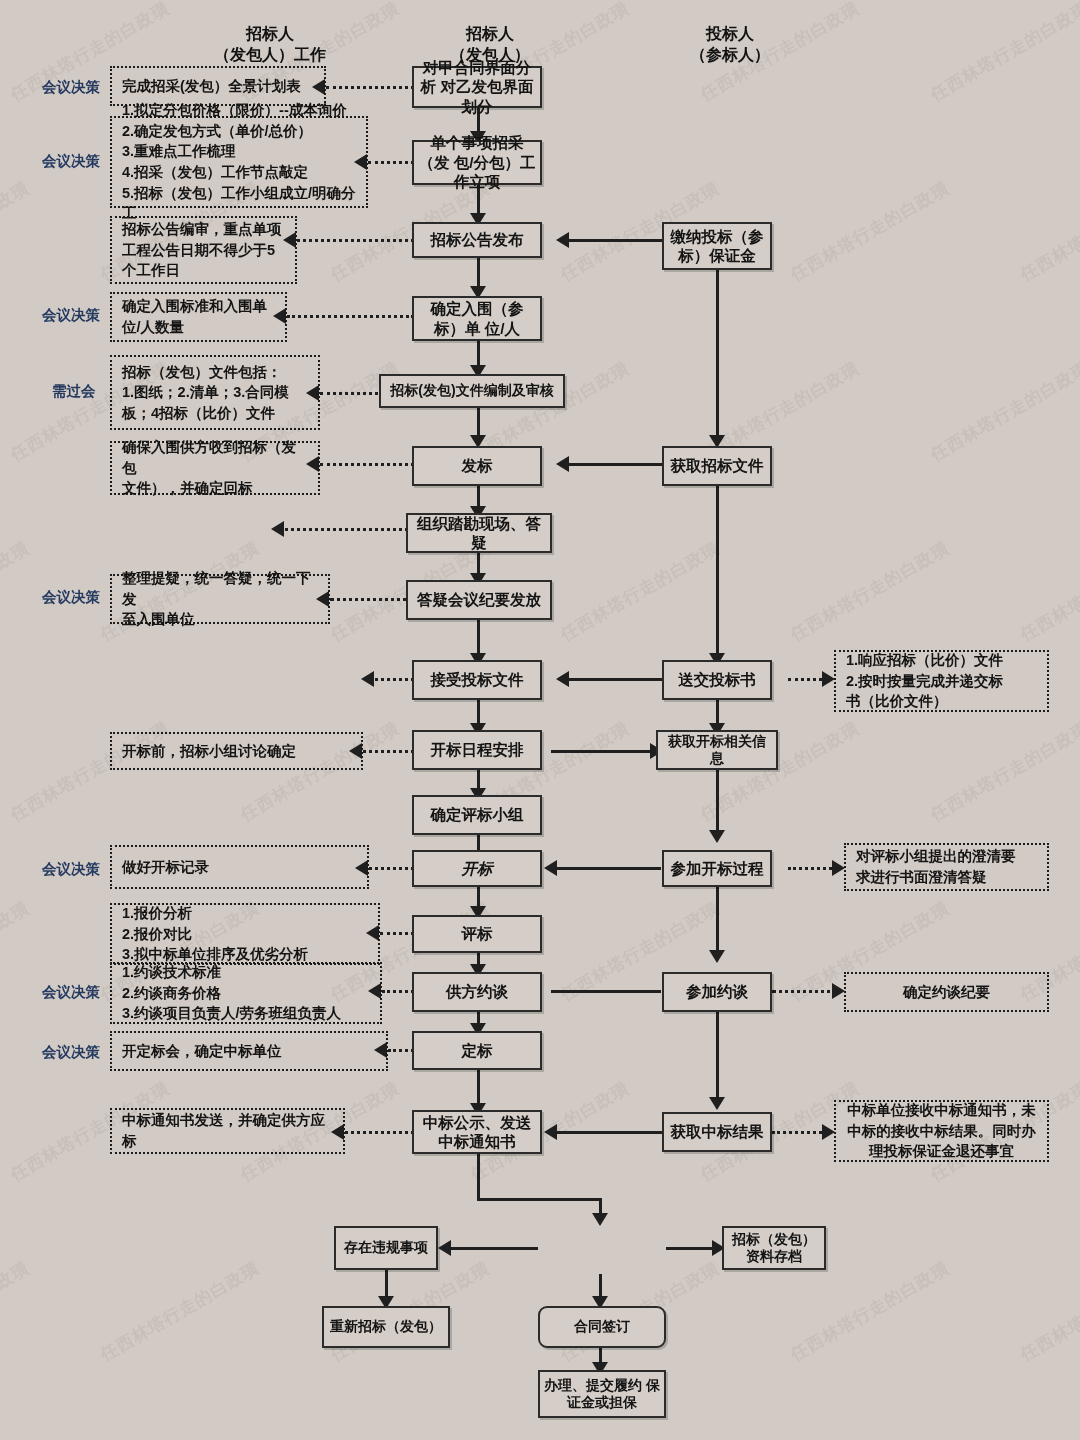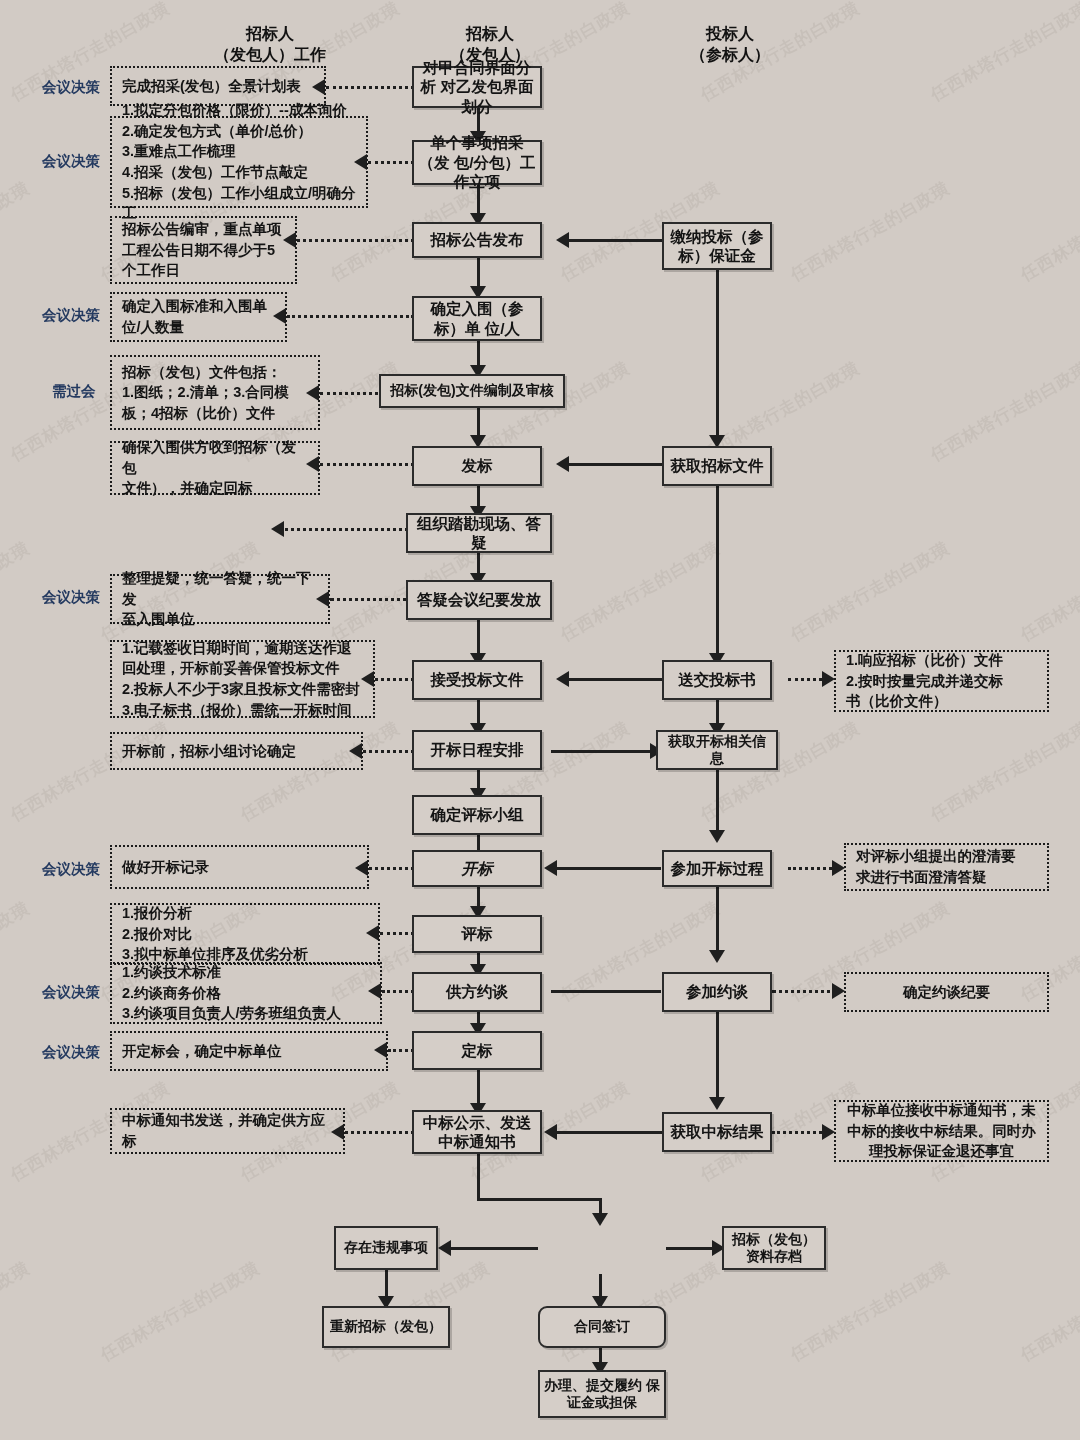--- a/index.html
+++ b/index.html
@@ -394,24 +394,20 @@
 1.图纸；2.清单；3.合同模
 板；4招标（比价）文件</div>
 
   <div class="ann" style="left:110px;top:441px;width:210px;height:54px;">确保入围供方收到招标（发包
 文件），并确定回标</div>
 
 
   <div class="ann" style="left:110px;top:574px;width:220px;height:50px;">整理提疑，统一答疑，统一下发
 至入围单位</div>
 
-  <div class="ann" style="left:110px;top:640px;width:265px;height:78px;">1.记载签收日期时间，逾期送达作退
-回处理，开标前妥善保管投标文件
-2.投标人不少于3家且投标文件需密封
-3.电子标书（报价）需统一开标时间</div>
 
   <div class="ann" style="left:110px;top:732px;width:253px;height:38px;">开标前，招标小组讨论确定</div>
 
   <div class="ann" style="left:110px;top:845px;width:259px;height:44px;">做好开标记录</div>
 
   <div class="ann" style="left:110px;top:903px;width:270px;height:62px;">1.报价分析
 2.报价对比
 3.拟中标单位排序及优劣分析</div>
 
   <div class="ann" style="left:110px;top:962px;width:272px;height:62px;">1.约谈技术标准

